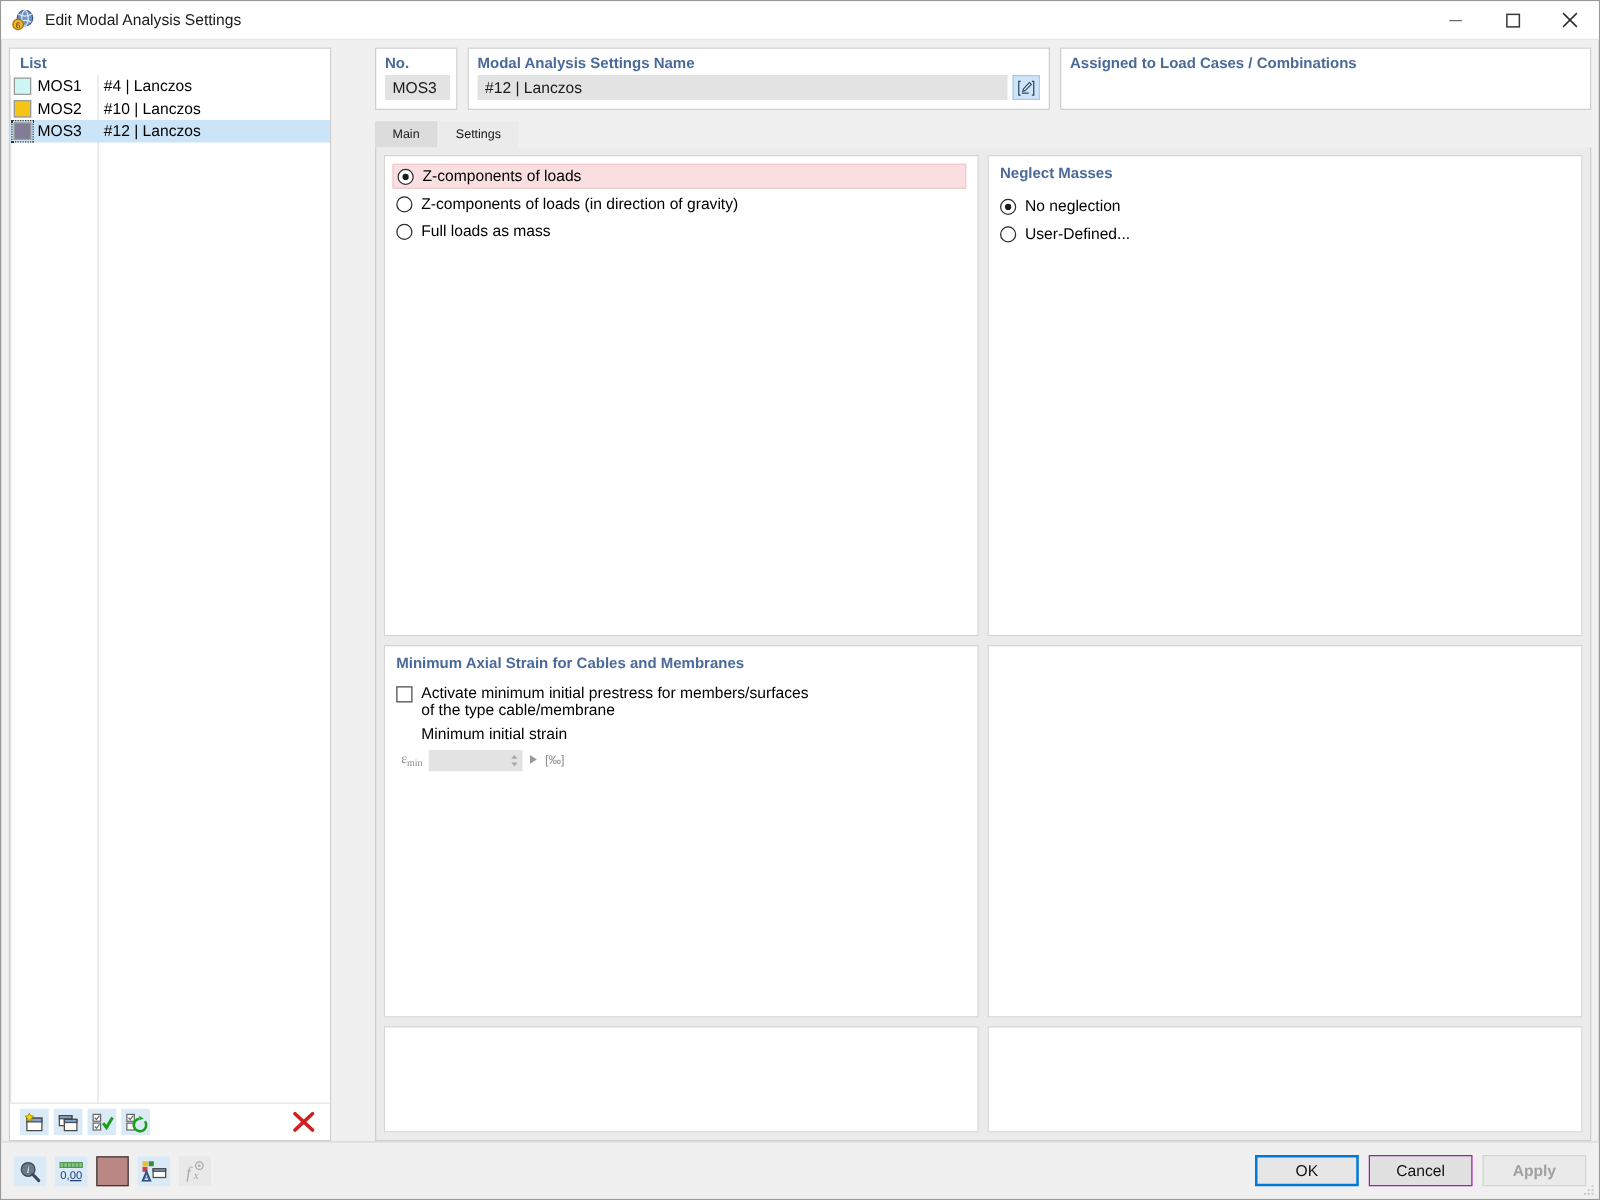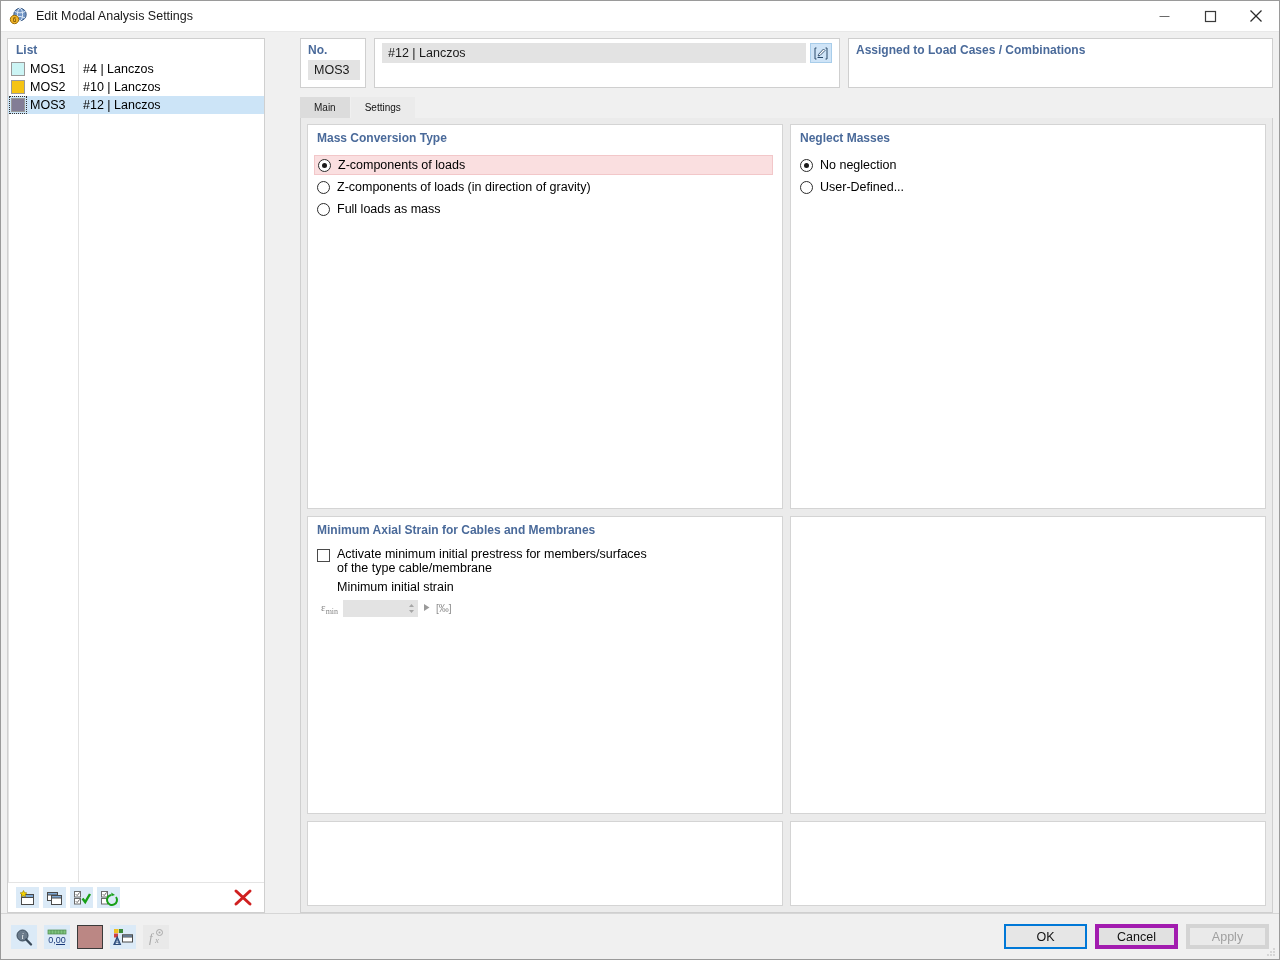--- a/index.html
+++ b/index.html
@@ -261,25 +261,25 @@
     width: 26px; height: 24px;
     background: #bb8784; border: 1px solid #3a3a3a;
   }
   .footer-buttons {
     margin-left: auto; display: flex; gap: 8px;
   }
   .dlgbtn {
     width: 83px; height: 25px;
     display: flex; align-items: center; justify-content: center;
     font-size: 12.5px;
-    background: #e1e1e1; border: 4px solid #a21caf;
+    background: #e1e1e1; border: 1px solid #a21caf;
     color: #111;
   }
   .dlgbtn.primary { background: #e6e6e6; border: 2px solid #0078d7; }
-  .dlgbtn.disabled { color: #a0a0a0; background: #eaeaea; border-color: #d4d4d4; }
+  .dlgbtn.disabled { color: #a0a0a0; background: #eaeaea; border-color: #d4d4d4; font-weight: bold; }
   .resize-grip {
     position: absolute; right: 3px; bottom: 2px;
     width: 12px; height: 12px; opacity: .45;
   }
   svg { overflow: visible; }
 </style>
 </head>
 <body>
 
 <div class="window">
@@ -394,20 +394,21 @@
       <div class="toprow">
 
         <div class="fieldbox no-box">
           <div class="flabel">No.</div>
           <div class="fieldrow">
             <input class="textinput" type="text" readonly="" value="MOS3" style="">
           </div>
         </div>
 
         <div class="fieldbox name-box">
+          <div class="flabel">Modal Analysis Settings Name</div>
           <div class="fieldrow">
             <input class="textinput" type="text" value="#12 | Lanczos" style="">
             <div class="iconbtn blue">
               <svg width="14" height="13" viewBox="0 0 14 13">
                 <path d="M2.5 1 L1 1 L1 12 L2.5 12" stroke="#2a4a6a" stroke-width="1" fill="none"></path>
                 <path d="M11.5 1 L13 1 L13 12 L11.5 12" stroke="#2a4a6a" stroke-width="1" fill="none"></path>
                 <path d="M9.5 2 L11 3.5 L6 8.5 L4.2 9 L4.7 7.2 Z" fill="#ffffff" stroke="#2a4a6a" stroke-width="0.9"></path>
                 <line x1="3.5" y1="10.5" x2="9" y2="10.5" stroke="#2a4a6a" stroke-width="1"></line>
               </svg>
             </div>
@@ -423,21 +424,20 @@
       <div class="tabstrip">
         <div class="tab">Main</div>
         <div class="tab active">Settings</div>
       </div>
 
       <div class="panelgrid">
 
         <div class="panelrow r1">
 
           <div class="panel">
-            <div class="panel-title">Mass Conversion Type</div>
 
             <div class="radiorow hl">
               <div class="radio on"></div>
               <div class="radiolabel">Z-components of loads</div>
             </div>
 
             <div class="radiorow">
               <div class="radio"></div>
               <div class="radiolabel">Z-components of loads (in direction of gravity)</div>
             </div>

